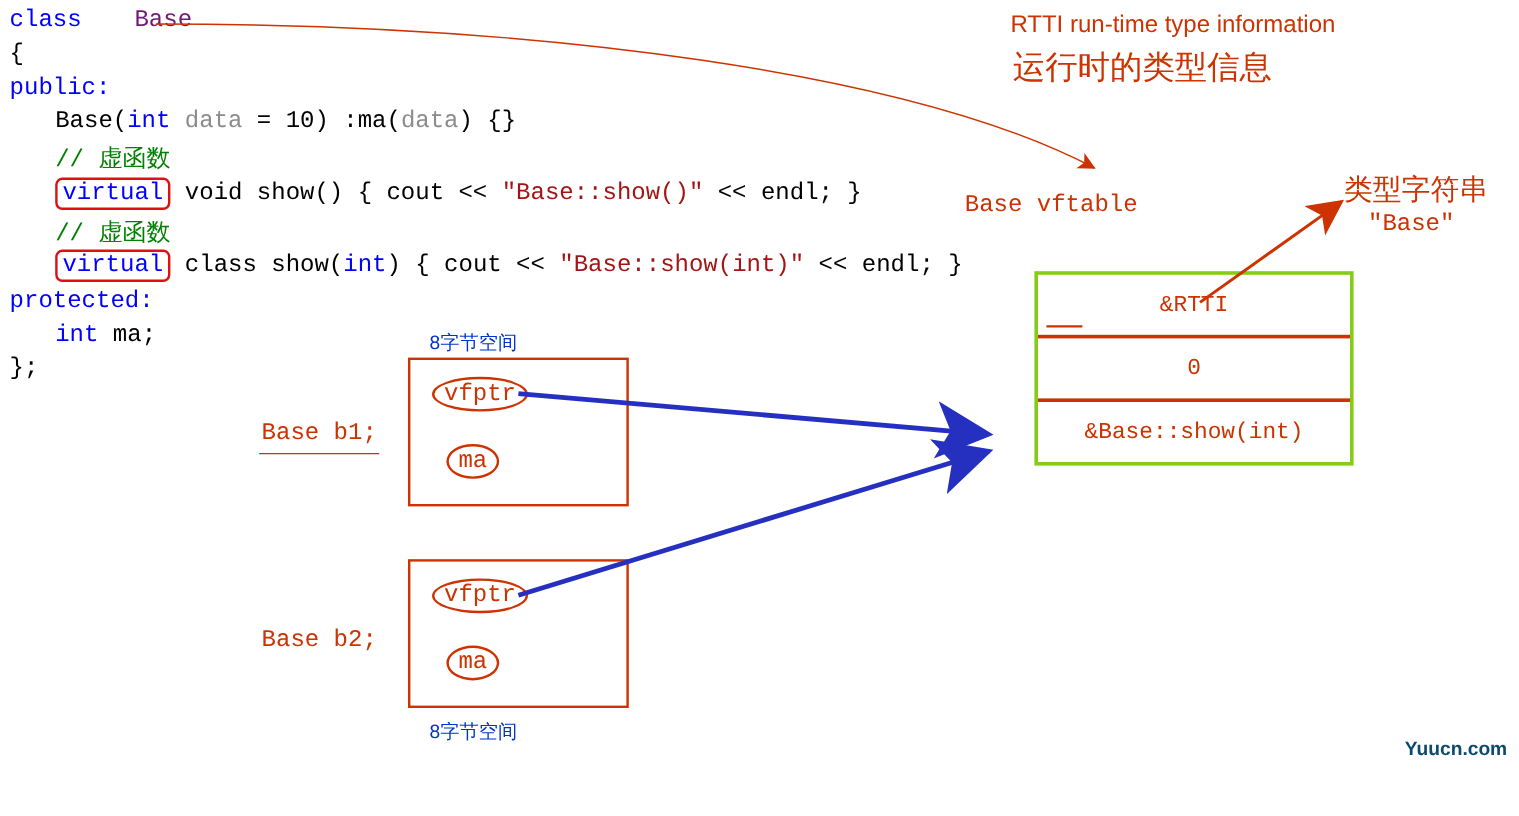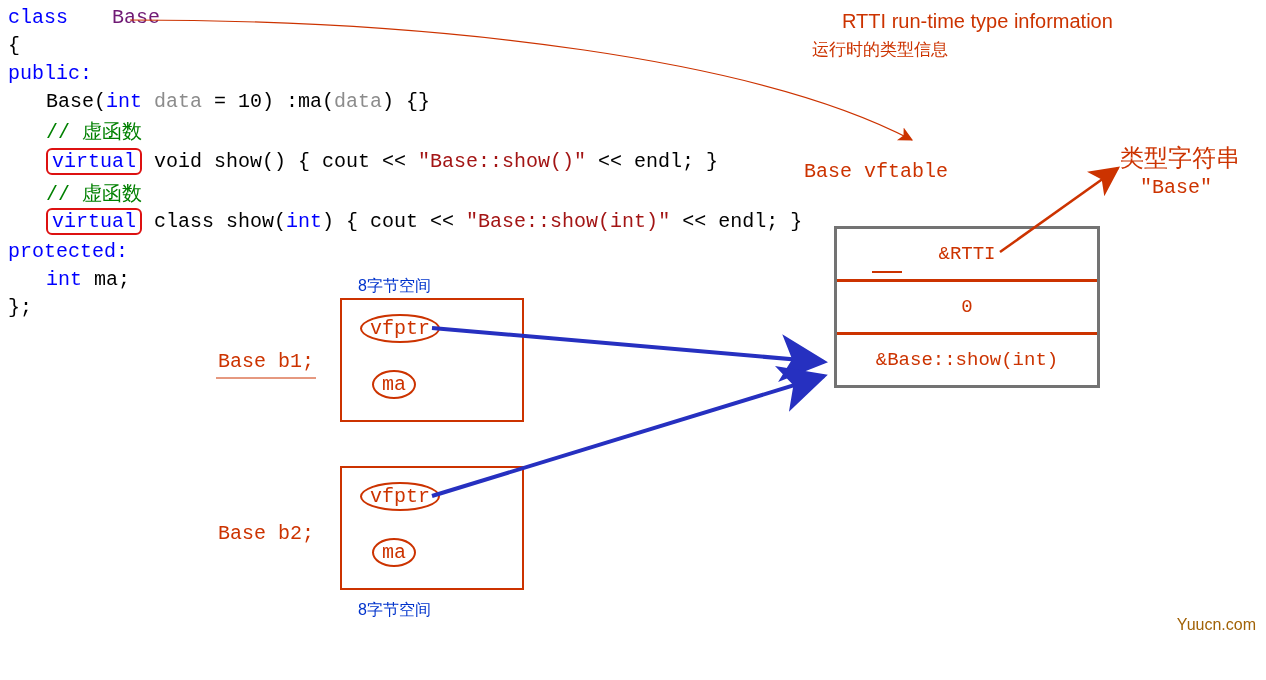--- a/index.html
+++ b/index.html
@@ -46,44 +46,46 @@
     border: 2px solid #c30;
     border-radius: 50%;
     color: #c30;
     font-family: "Courier New", monospace;
     padding: 1px 8px;
     display: inline-block;
   }
 
   
   .vftable {
-    border: 3px solid #737373;
+    border: 3px solid #84cc16;
     width: 260px;
+    margin-left: 28px;
   }
   .vftable .row {
     border-bottom: 3px solid #c30;
     text-align: center;
     padding: 14px 6px;
     color: #c30;
     font-family: "Courier New", monospace;
     font-size: 19px;
   }
   .vftable .row:last-child { border-bottom: none; }
 
   svg.overlay {
     position: absolute;
     left: 0; top: 0;
     width: 1266px; height: 680px;
     pointer-events: none;
   }
 
   .watermark {
-    color: #a16207;
+    color: #0c4a6e;
     font-family: Arial, sans-serif;
     font-size: 16px;
+    font-weight: bold;
   }
 </style>
 </head>
 <body>
 
 <div class="abs" style="left:8px;top:6px;">
   <span class="kw">class</span>
   <span class="cls">Base</span>
 </div>
 <div class="abs plain" style="left:8px;top:34px;">{</div>
@@ -131,21 +133,21 @@
 
 <div class="abs red-mono" style="left:804px;top:160px;font-size:20px;">Base vftable</div>
 
 <div class="abs vftable" style="left:834px;top:226px;">
   <div class="row">&amp;RTTI</div>
   <div class="row">0</div>
   <div class="row">&amp;Base::show(int)</div>
 </div>
 
 <div class="abs red" style="left:842px;top:10px;font-size:20px;white-space:nowrap;">RTTI run-time type information</div>
-<div class="abs red" style="left:812px;top:38px;font-size:17px;">运行时的类型信息</div>
+<div class="abs red" style="left:844px;top:38px;font-size:27px;">运行时的类型信息</div>
 
 <div class="abs red" style="left:1120px;top:142px;font-size:24px;">类型字符串</div>
 <div class="abs red-mono" style="left:1140px;top:176px;font-size:20px;">"Base"</div>
 
 <div class="abs watermark" style="right:10px;bottom:46px;">Yuucn.com</div>
 
 <svg class="overlay">
   <defs>
     <marker id="blue-arrow" markerWidth="14" markerHeight="14" refX="11" refY="6" orient="auto">
       <path d="M0,0 L12,6 L0,12 L3,6 Z" fill="#2630c0"></path>

